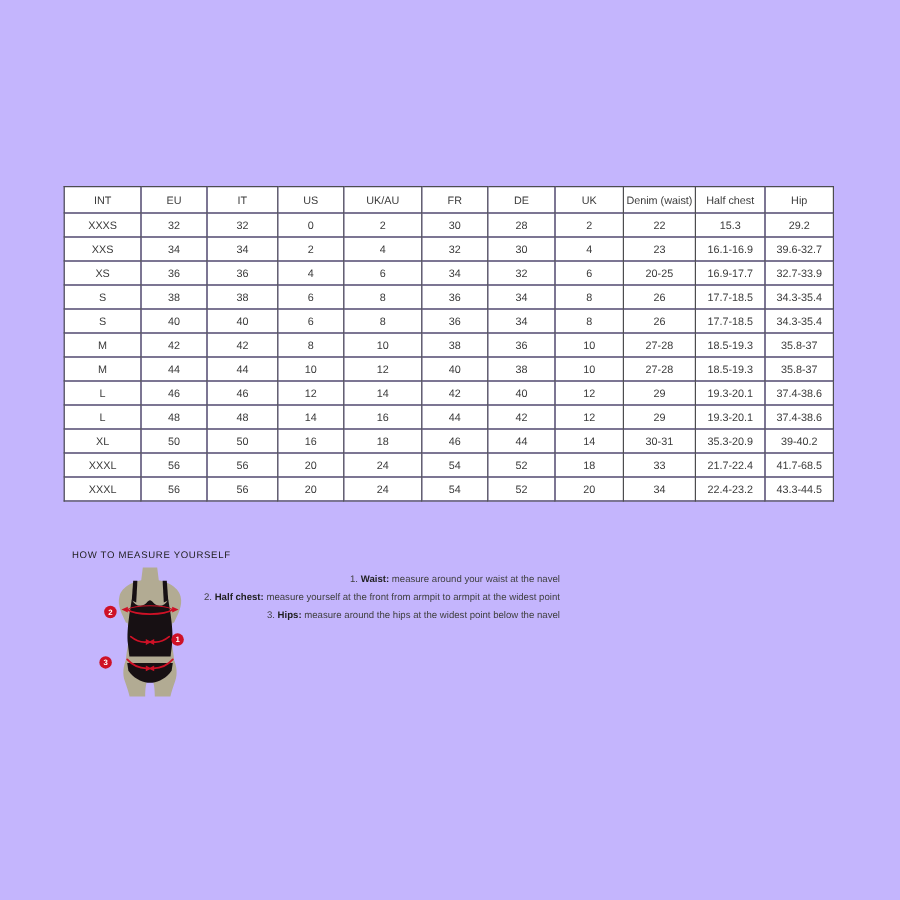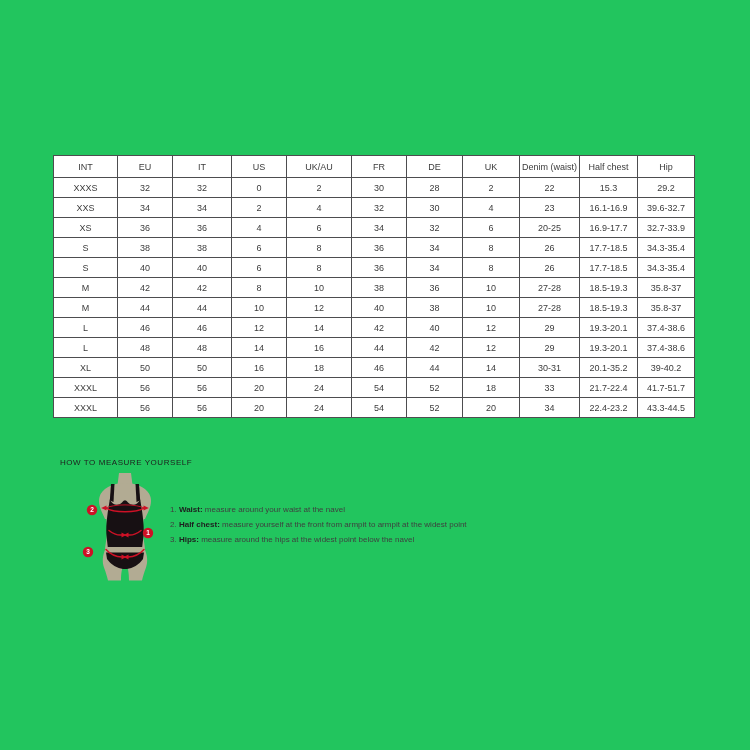--- a/index.html
+++ b/index.html
@@ -5,21 +5,21 @@
   html, body {
     margin: 0;
     padding: 0;
     background: #ffffff;
     font-family: "Liberation Sans", sans-serif;
   }
   #page {
     position: relative;
     width: 750px;
     height: 750px;
-    background: #22c55e;
+    background: #c4b5fd;
     overflow: hidden;
   }
   
   .size-table {
     position: absolute;
     left: 53px;
     top: 155px;
     width: 642px;
     border-collapse: collapse;
     table-layout: fixed;
@@ -51,23 +51,24 @@
   .figure-wrap {
     position: absolute;
     left: 80px;
     top: 472px;
     width: 80px;
     height: 110px;
   }
   .steps {
     position: absolute;
     left: 170px;
-    top: 502px;
+    top: 475px;
     font-size: 8px;
     color: #3f3f3f;
+    text-align: right;
   }
   .step { height: 15px; line-height: 15px; white-space: nowrap; }
   .step b { font-weight: 700; color: #1e1e1e; }
   
   .skin    { fill: var(--mannequin, #b2ab93); }
   .garment { fill: var(--garment, #171013); }
   .red-stroke {
     stroke: var(--accent-red, #ce1126);
     fill: none;
     stroke-width: 1.5;
@@ -238,35 +239,35 @@
         <tr>
           <td>XL</td>
           <td>50</td>
           <td>50</td>
           <td>16</td>
           <td>18</td>
           <td>46</td>
           <td>44</td>
           <td>14</td>
           <td>30-31</td>
-          <td>20.1-35.2</td>
+          <td>35.3-20.9</td>
           <td>39-40.2</td>
         </tr>
         <tr>
           <td>XXXL</td>
           <td>56</td>
           <td>56</td>
           <td>20</td>
           <td>24</td>
           <td>54</td>
           <td>52</td>
           <td>18</td>
           <td>33</td>
           <td>21.7-22.4</td>
-          <td>41.7-51.7</td>
+          <td>41.7-68.5</td>
         </tr>
         <tr>
           <td>XXXL</td>
           <td>56</td>
           <td>56</td>
           <td>20</td>
           <td>24</td>
           <td>54</td>
           <td>52</td>
           <td>20</td>

